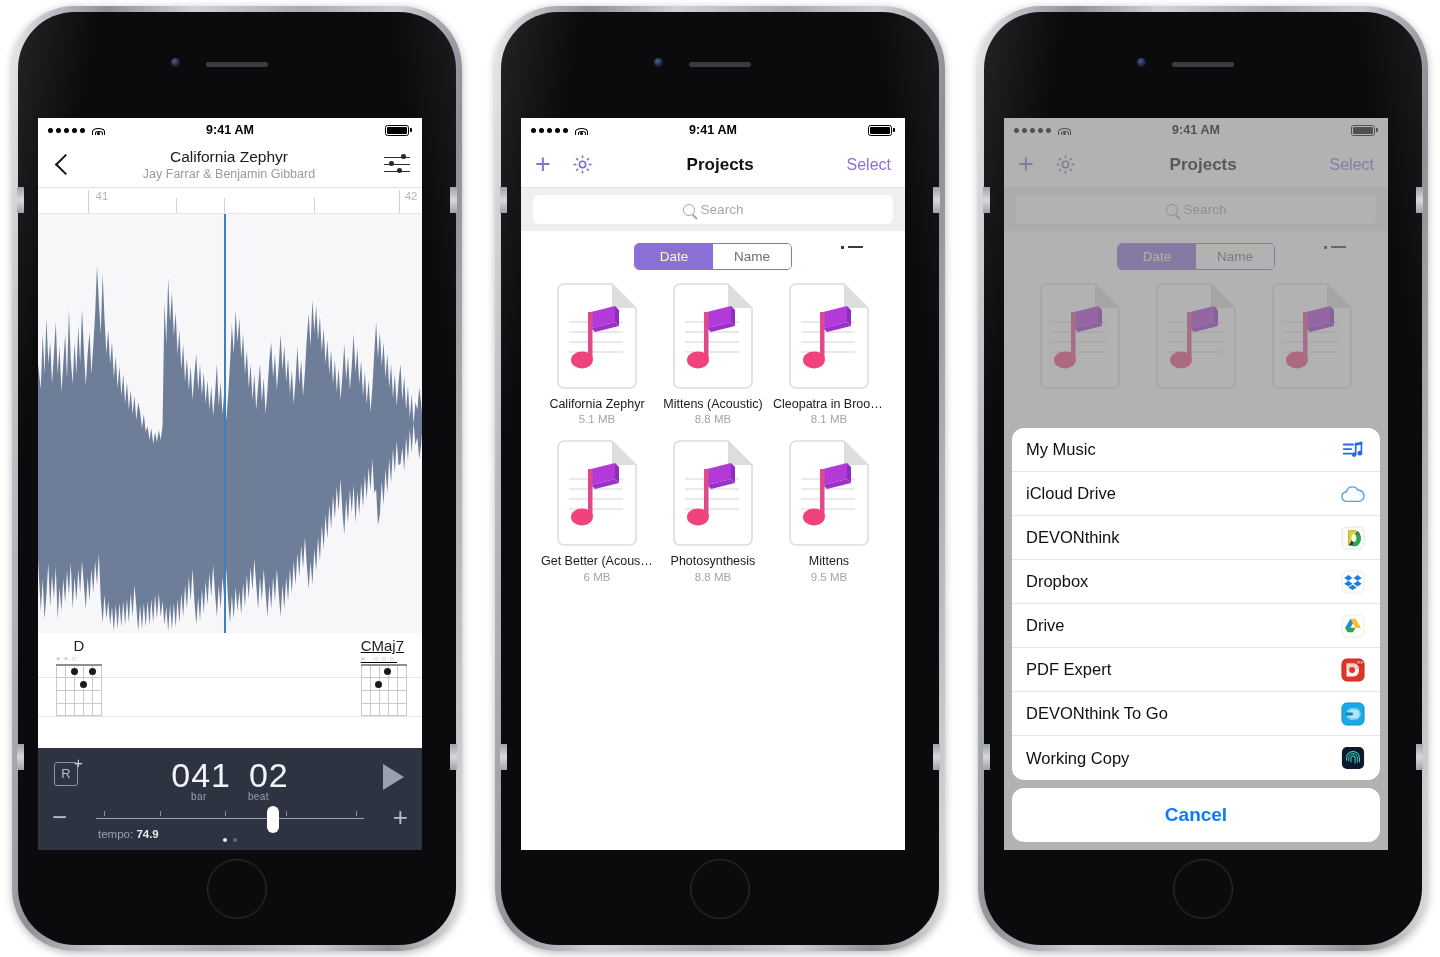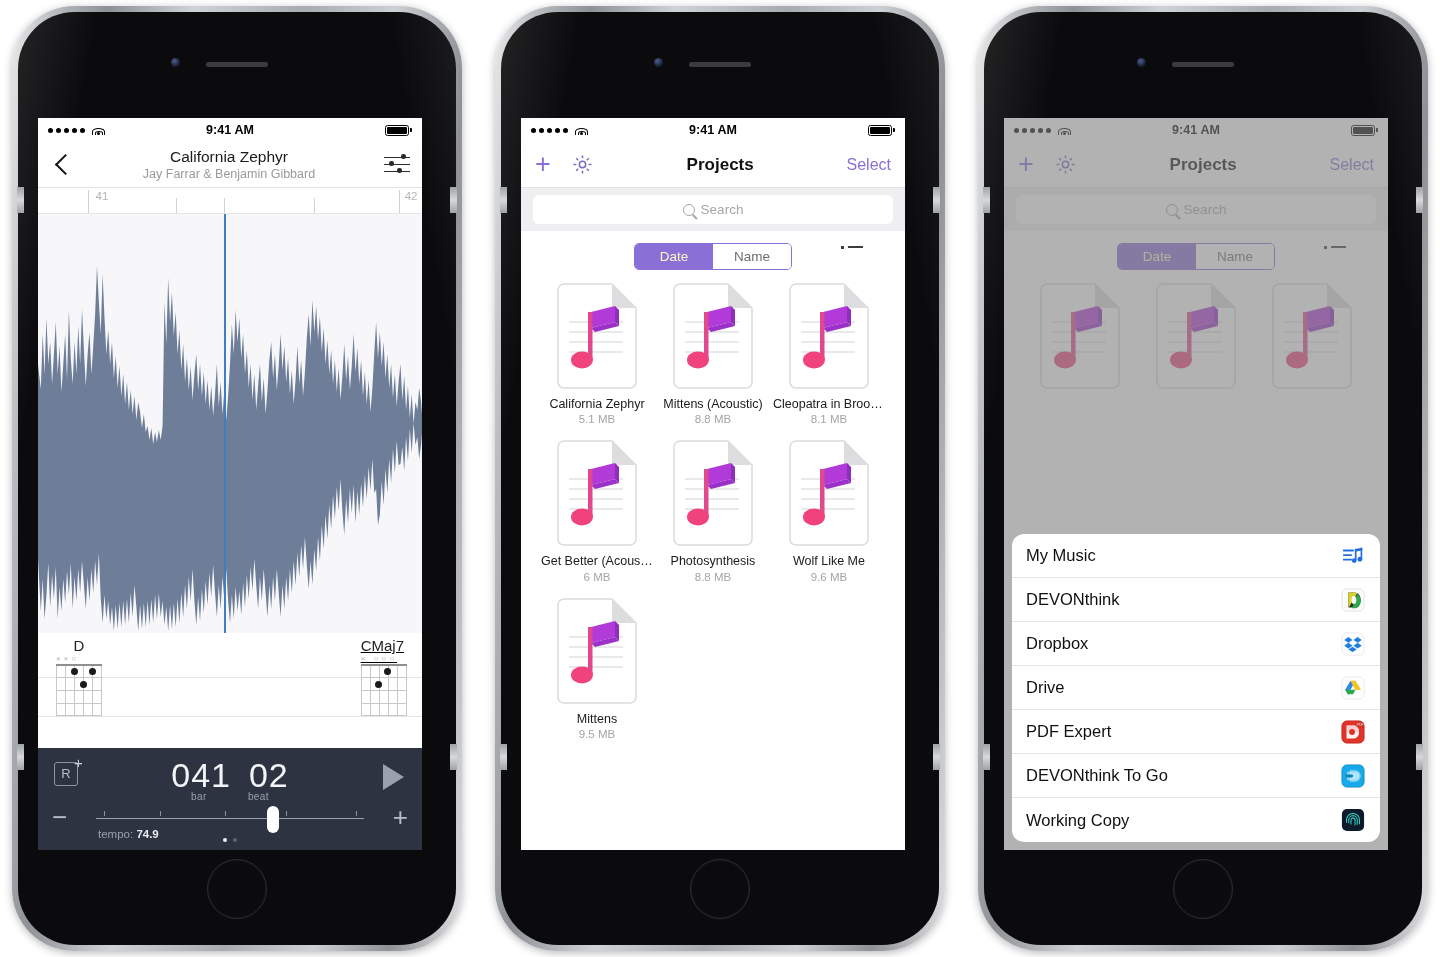--- a/index.html
+++ b/index.html
@@ -550,41 +550,20 @@
                   <line x1="16" y1="60" x2="70" y2="60"></line>
                     <line x1="16" y1="70" x2="70" y2="70"></line>
                 </g>
                 <path d="M38 30 L62 24 L62 40 L38 46 Z" fill="#b13ad8"></path>
                 <path d="M62 24 L66 28 L66 44 L62 40 Z" fill="#8e2ebd"></path>
                 <path d="M38 46 L62 40 L66 44 L42 50 Z" fill="#9c31c9"></path>
                 <rect x="35" y="30" width="4.5" height="48" fill="#e04a8c"></rect>
                 <ellipse cx="29" cy="78" rx="11" ry="8.5" fill="#f0427d"></ellipse>
               </svg>
             </div>
-            <div class="cname">Wolf Like Me</div>
-            <div class="csize">9.6 MB</div>
-          </div>
-          <div class="cell">
-            <div class="doc">
-              <svg viewBox="0 0 88 108" width="88" height="108">
-                <path d="M5 8a6 6 0 0 1 6-6h48l24 24v74a6 6 0 0 1-6 6H11a6 6 0 0 1-6-6Z" fill="#fff" stroke="#dcdcde" stroke-width="1.6"></path>
-                <path d="M59 2l24 24H59Z" fill="#dddddf"></path>
-                <g stroke="#e2e2e4" stroke-width="1.5">
-                  <line x1="16" y1="40" x2="70" y2="40"></line>
-                    <line x1="16" y1="50" x2="70" y2="50"></line>
-                  <line x1="16" y1="60" x2="70" y2="60"></line>
-                    <line x1="16" y1="70" x2="70" y2="70"></line>
-                </g>
-                <path d="M38 30 L62 24 L62 40 L38 46 Z" fill="#b13ad8"></path>
-                <path d="M62 24 L66 28 L66 44 L62 40 Z" fill="#8e2ebd"></path>
-                <path d="M38 46 L62 40 L66 44 L42 50 Z" fill="#9c31c9"></path>
-                <rect x="35" y="30" width="4.5" height="48" fill="#e04a8c"></rect>
-                <ellipse cx="29" cy="78" rx="11" ry="8.5" fill="#f0427d"></ellipse>
-              </svg>
-            </div>
             <div class="cname">Mittens</div>
             <div class="csize">9.5 MB</div>
           </div>
         </div>
 
       </div>
     </div>
   </div>
 
   <div class="phone p3">
@@ -732,20 +711,28 @@
                   </g>
                   <path d="M15 5.5 L23 4 L23 7 L15 8.5 Z" fill="#1f6fe0"></path>
                   <rect x="15" y="5.5" width="1.8" height="12" fill="#1f6fe0"></rect>
                   <rect x="21.2" y="4" width="1.8" height="12" fill="#1f6fe0"></rect>
                   <circle cx="14.3" cy="18" r="2.6" fill="#1f6fe0"></circle>
                   <circle cx="20.5" cy="16.5" r="2.6" fill="#1f6fe0"></circle>
                 </svg>
               </span>
             </div>
 
+            <div class="srow">
+              <span class="slabel">iCloud Drive</span>
+              <span class="sicon">
+                <svg viewBox="0 0 28 22" width="26" height="21">
+                  <path d="M7.5 19.5a5.2 5.2 0 0 1-.5-10.4A6.6 6.6 0 0 1 19.4 7.6a4.6 4.6 0 0 1 1.1 11.9Z" fill="none" stroke="#4aa3e8" stroke-width="1.5"></path>
+                </svg>
+              </span>
+            </div>
 
             <div class="srow">
               <span class="slabel">DEVONthink</span>
               <span class="sicon">
                 <svg viewBox="0 0 26 26" width="24" height="24">
                   <rect x="1" y="1" width="24" height="24" rx="5.5" fill="#fbfbfb" stroke="#e3e3e5"></rect>
                   <path d="M8 5h6.5c4 0 6.8 3.3 6.8 8s-2.8 8-6.8 8H8Z" fill="#2f2f2f"></path>
                   <path d="M8 5h6.5c1.1 0 2.1.25 3 .7L8.4 21H8Z" fill="#d9d331"></path>
                   <path d="M17.5 6.4c2.3 1.4 3.8 4.1 3.8 7.6 0 4.7-2.8 8-6.8 8h-2.6Z" fill="#2aa84a"></path>
                   <ellipse cx="14" cy="13" rx="2.6" ry="4.3" fill="#fbfbfb"></ellipse>
@@ -821,19 +808,20 @@
                     <path d="M13 10.8c1.2 0 2.2 1 2.2 2.2v5.4"></path>
                     <path d="M13 6c-3.9 0-7 3.1-7 7v2.4"></path>
                     <path d="M13 8.4c-2.5 0-4.6 2.1-4.6 4.6v3"></path>
                     <path d="M13 10.8c-1.2 0-2.2 1-2.2 2.2v4.2"></path>
                   </g>
                 </svg>
               </span>
             </div>
 
           </div>
+          <div class="cancel">Cancel</div>
         </div>
 
       </div>
     </div>
   </div>
 
 </div>
 
 </body></html>

